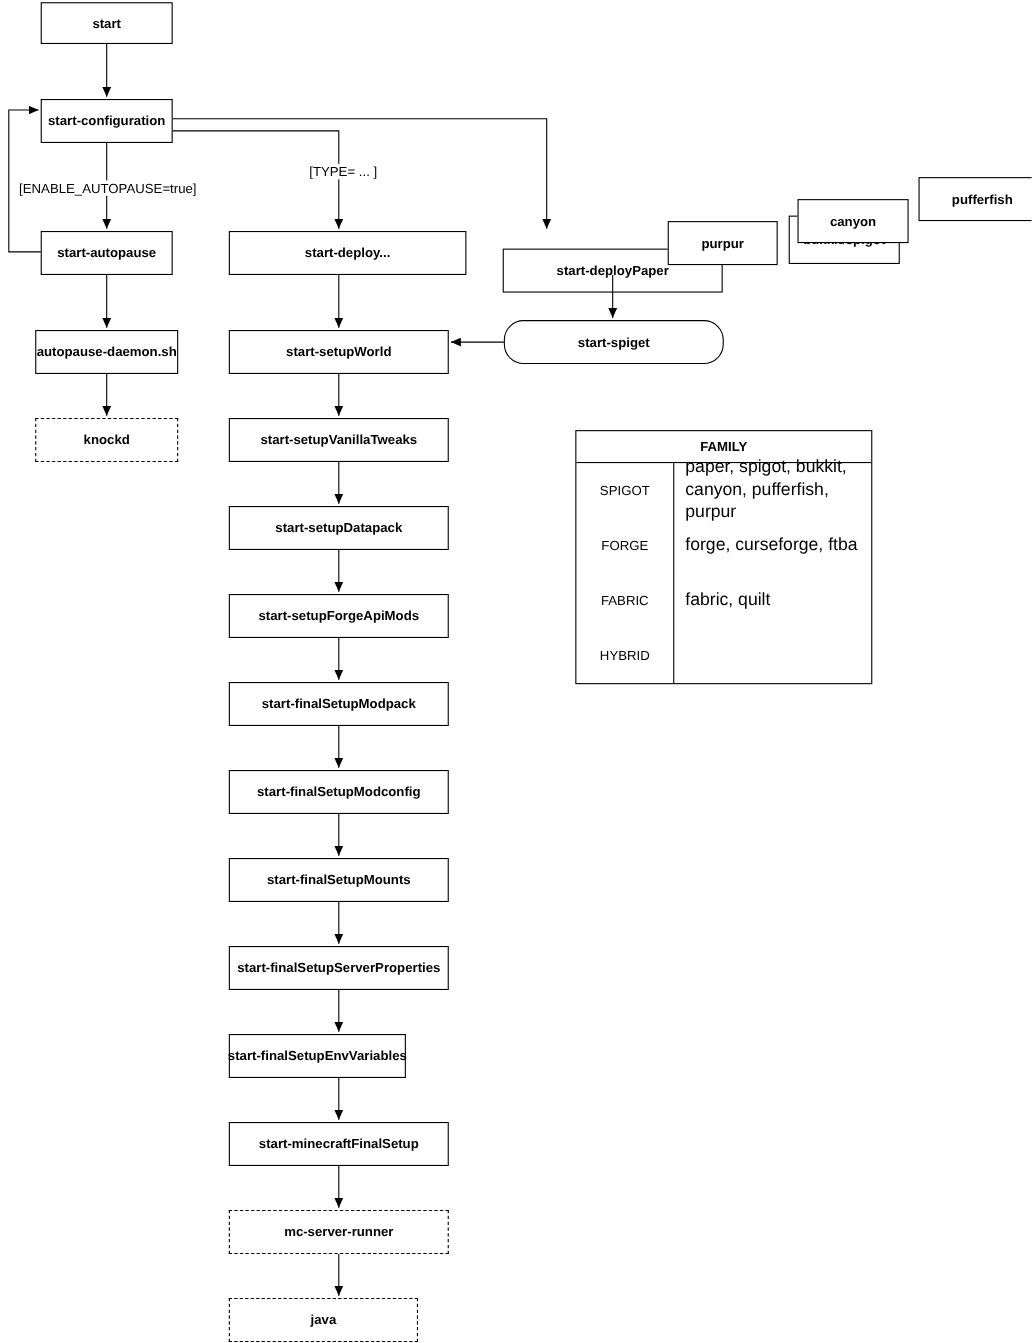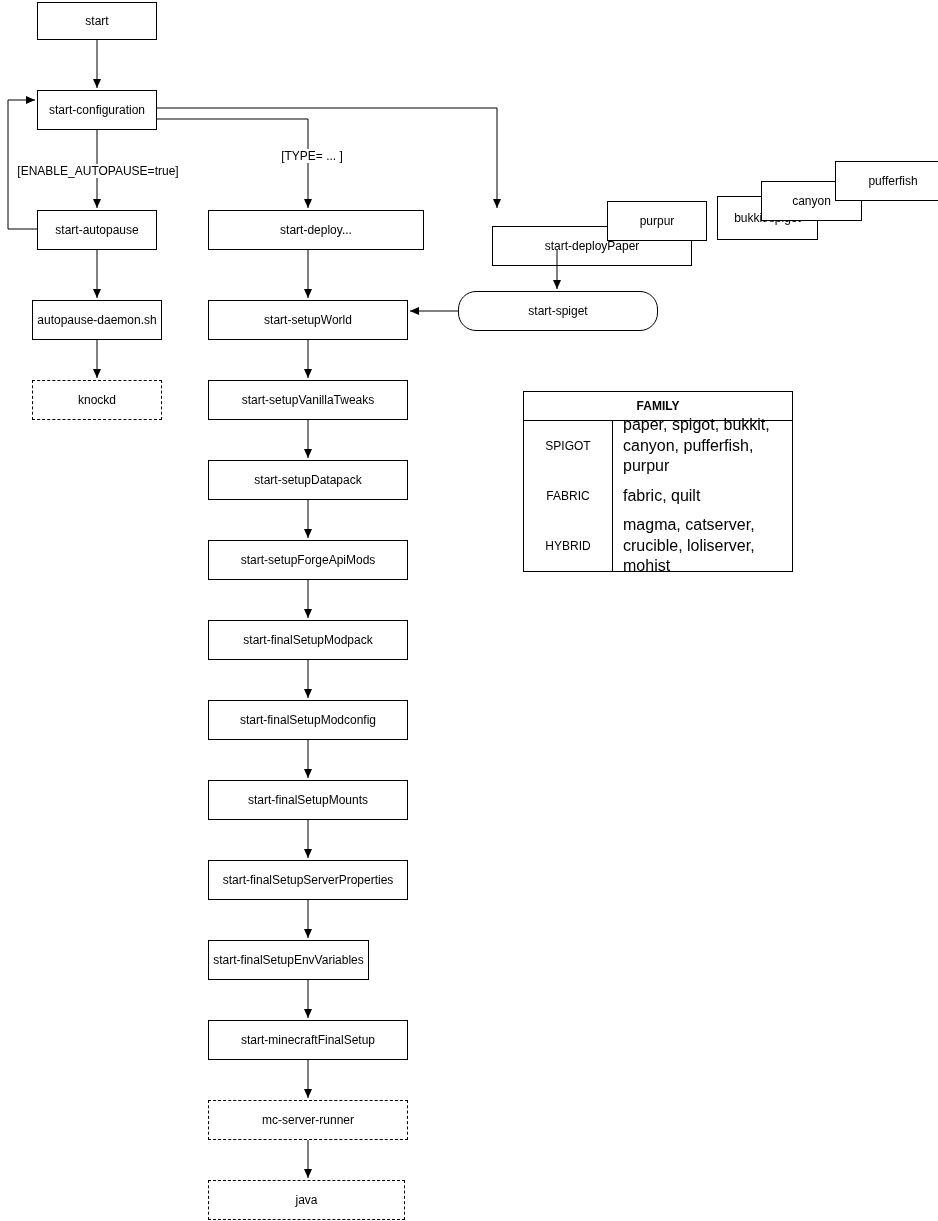--- a/index.html
+++ b/index.html
@@ -3,21 +3,21 @@
 <meta charset="utf-8">
 <style>
   html,body{margin:0;padding:0;background:#ffffff;}
   #canvas{
     position:relative;width:938px;height:1221px;background:#ffffff;
     font-family:"Liberation Sans",sans-serif;color:#000;overflow:hidden;
   }
   .node{
     position:absolute;box-sizing:border-box;background:#ffffff;
     border:1px solid #000;display:flex;align-items:center;justify-content:center;
-    text-align:center;font-size:12px;line-height:1.2;padding:0 4px;white-space:nowrap;
+    text-align:center;font-size:12px;line-height:1.2;padding:0 4px;white-space:nowrap;font-weight:bold;
   }
   .node.dashed{border-style:dashed;}
   #edge-svg{position:absolute;left:0;top:0;width:938px;height:1221px;z-index:6;pointer-events:none;}
   .edge{fill:none;stroke:#000;stroke-width:1;}
   .edge-label{
     position:absolute;transform:translate(-50%,-50%);background:#ffffff;
     font-size:12px;white-space:nowrap;z-index:7;padding:0 2px;
   }
   .family-table{
     position:absolute;left:523px;top:391px;width:270px;box-sizing:border-box;
@@ -71,55 +71,58 @@
       <polyline points="308,1140 308,1178" class="edge" marker-end="url(#arrow)"></polyline>
     </svg>
 
   <div id="nodes">
       <div class="node solid" style="left: 37px; top: 2px; width: 120px; height: 38px; z-index: 1;">start</div>
       <div class="node solid" style="left: 37px; top: 90px; width: 120px; height: 40px; z-index: 1;">start-configuration</div>
       <div class="node solid" style="left: 37px; top: 210px; width: 120px; height: 40px; z-index: 1; text-align: center;">start-autopause</div>
       <div class="node solid" style="left: 32px; top: 300px; width: 130px; height: 40px; z-index: 1;">autopause-daemon.sh</div>
       <div class="node dashed" style="left: 32px; top: 380px; width: 130px; height: 40px; z-index: 1;">knockd</div>
       <div class="node solid" style="left: 208px; top: 210px; width: 216px; height: 40px; z-index: 1;">start-deploy...</div>
-      <div class="node solid" style="left: 457px; top: 226px; width: 200px; height: 40px; z-index: 1; margin-left: 35px;">start-deployPaper</div>
+      <div class="node solid" style="left: 457px; top: 226px; width: 200px; height: 40px; z-index: 1;">start-deployPaper</div>
       <div class="node solid" style="left: 607px; top: 201px; width: 100px; height: 40px; z-index: 2;">purpur</div>
       <div class="node solid" style="left: 677px; top: 196px; width: 101px; height: 44px; z-index: 3; margin-left: 40px;">bukkit/spigot</div>
-      <div class="node solid" style="left: 725px; top: 181px; width: 101px; height: 40px; z-index: 4; margin-left: 36px;">canyon</div>
+      <div class="node solid" style="left: 725px; top: 181px; width: 101px; height: 40px; z-index: 4;">canyon</div>
       <div class="node solid" style="left: 799px; top: 161px; width: 116px; height: 40px; z-index: 5; margin-left: 36px;">pufferfish</div>
       <div class="node solid" style="left: 458px; top: 291px; width: 200px; height: 40px; z-index: 1; border-radius: 18px;">start-spiget</div>
       <div class="node solid" style="left: 208px; top: 300px; width: 200px; height: 40px; z-index: 1;">start-setupWorld</div>
       <div class="node solid" style="left: 208px; top: 380px; width: 200px; height: 40px; z-index: 1;">start-setupVanillaTweaks</div>
       <div class="node solid" style="left: 208px; top: 460px; width: 200px; height: 40px; z-index: 1;">start-setupDatapack</div>
       <div class="node solid" style="left: 208px; top: 540px; width: 200px; height: 40px; z-index: 1;">start-setupForgeApiMods</div>
       <div class="node solid" style="left: 208px; top: 620px; width: 200px; height: 40px; z-index: 1;">start-finalSetupModpack</div>
       <div class="node solid" style="left: 208px; top: 700px; width: 200px; height: 40px; z-index: 1;">start-finalSetupModconfig</div>
       <div class="node solid" style="left: 208px; top: 780px; width: 200px; height: 40px; z-index: 1;">start-finalSetupMounts</div>
       <div class="node solid" style="left: 208px; top: 860px; width: 200px; height: 40px; z-index: 1; text-align: center;">start-finalSetupServerProperties</div>
       <div class="node solid" style="left: 208px; top: 940px; width: 161px; height: 40px; z-index: 1;">start-finalSetupEnvVariables</div>
       <div class="node solid" style="left: 208px; top: 1020px; width: 200px; height: 40px; z-index: 1;">start-minecraftFinalSetup</div>
       <div class="node dashed" style="left: 208px; top: 1100px; width: 200px; height: 40px; z-index: 1;">mc-server-runner</div>
-      <div class="node dashed" style="left: 208px; top: 1180px; width: 197px; height: 40px; z-index: 1;">java</div>
+      <div class="node dashed" style="left: 208px; top: 1180px; width: 172px; height: 40px; z-index: 1;">java</div>
     </div>
 
   <div class="edge-label" style="left:98px;top:171px;">[ENABLE_AUTOPAUSE=true]</div>
 
   <div class="edge-label" style="left:312px;top:156px;">[TYPE= ... ]</div>
 
   <div class="family-table">
     <div class="ft-header">FAMILY</div>
     <div class="ft-body">
       <div class="ft-row">
         <div class="ft-family">SPIGOT</div>
         <div class="ft-members">paper, spigot, bukkit, canyon, pufferfish, purpur</div>
       </div>
       <div class="ft-row">
+        <div class="ft-family">FORGE</div>
+        <div class="ft-members">forge, curseforge, ftba</div>
+      </div>
+      <div class="ft-row">
         <div class="ft-family">FABRIC</div>
         <div class="ft-members">fabric, quilt</div>
       </div>
       <div class="ft-row">
         <div class="ft-family">HYBRID</div>
-        <div class="ft-members">magma, catserver, crucible, loliserver, mohist</div>
       </div>
     </div>
   </div>
 
 </div>
 
 </body></html>

